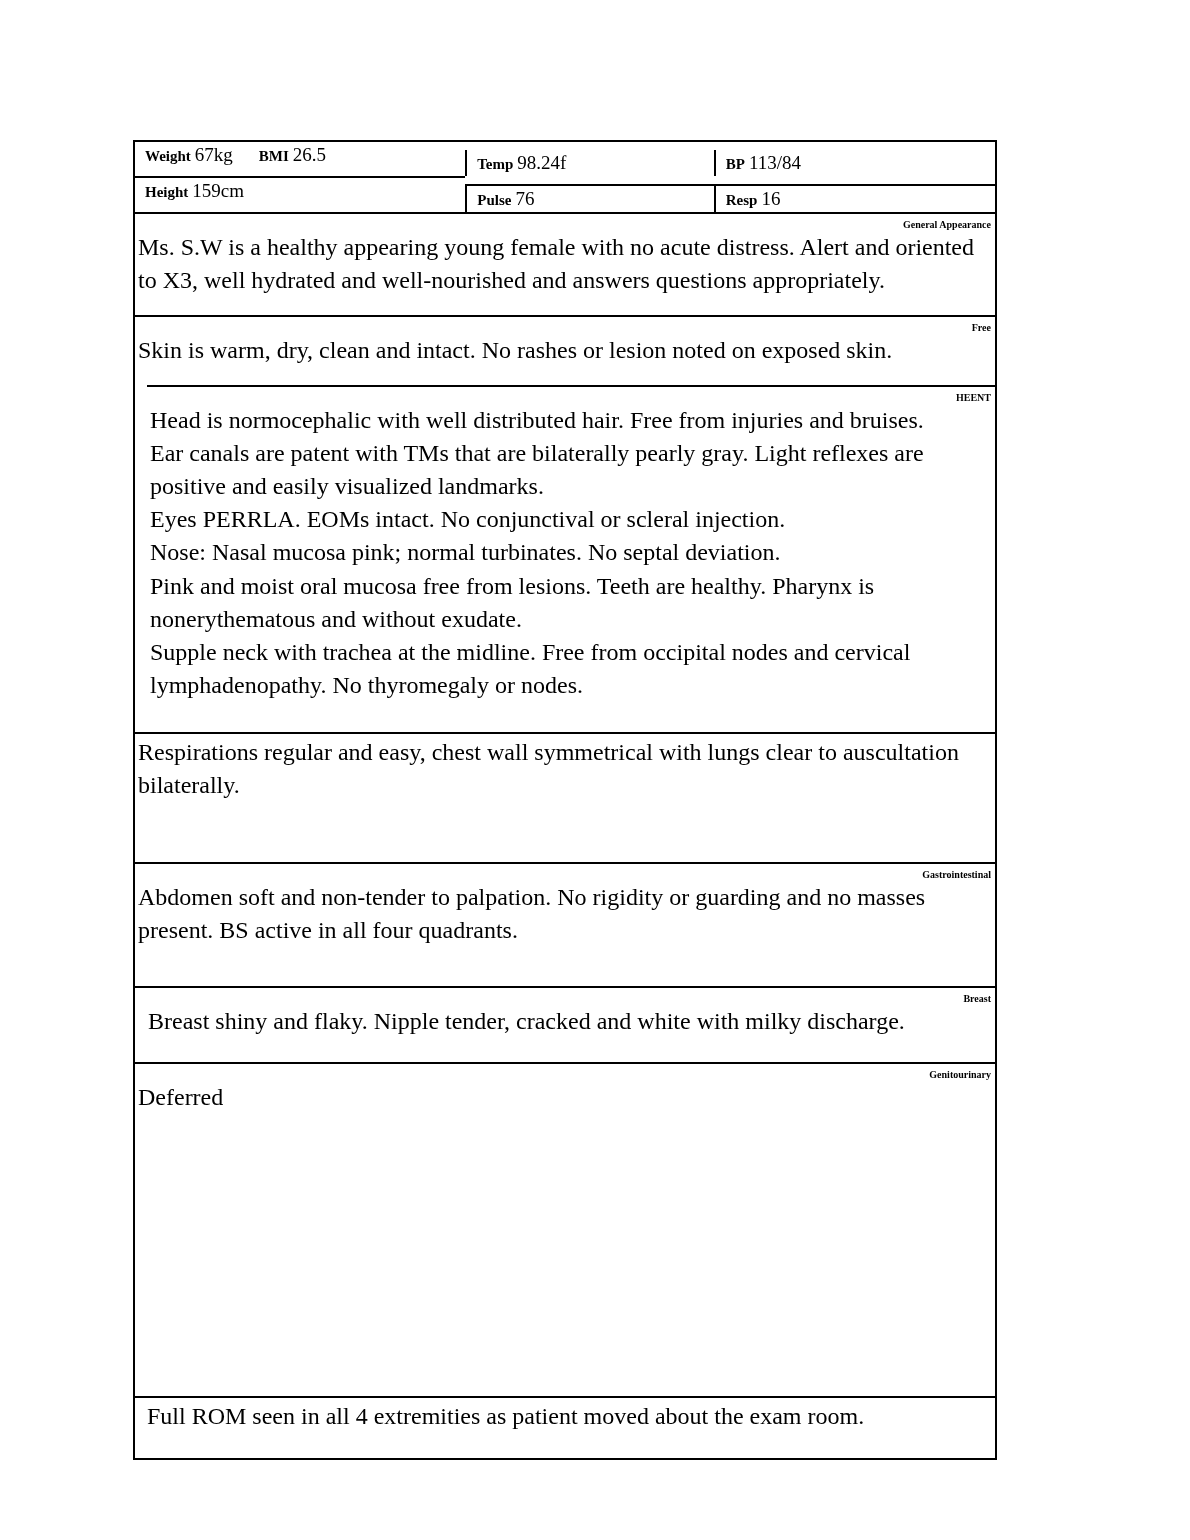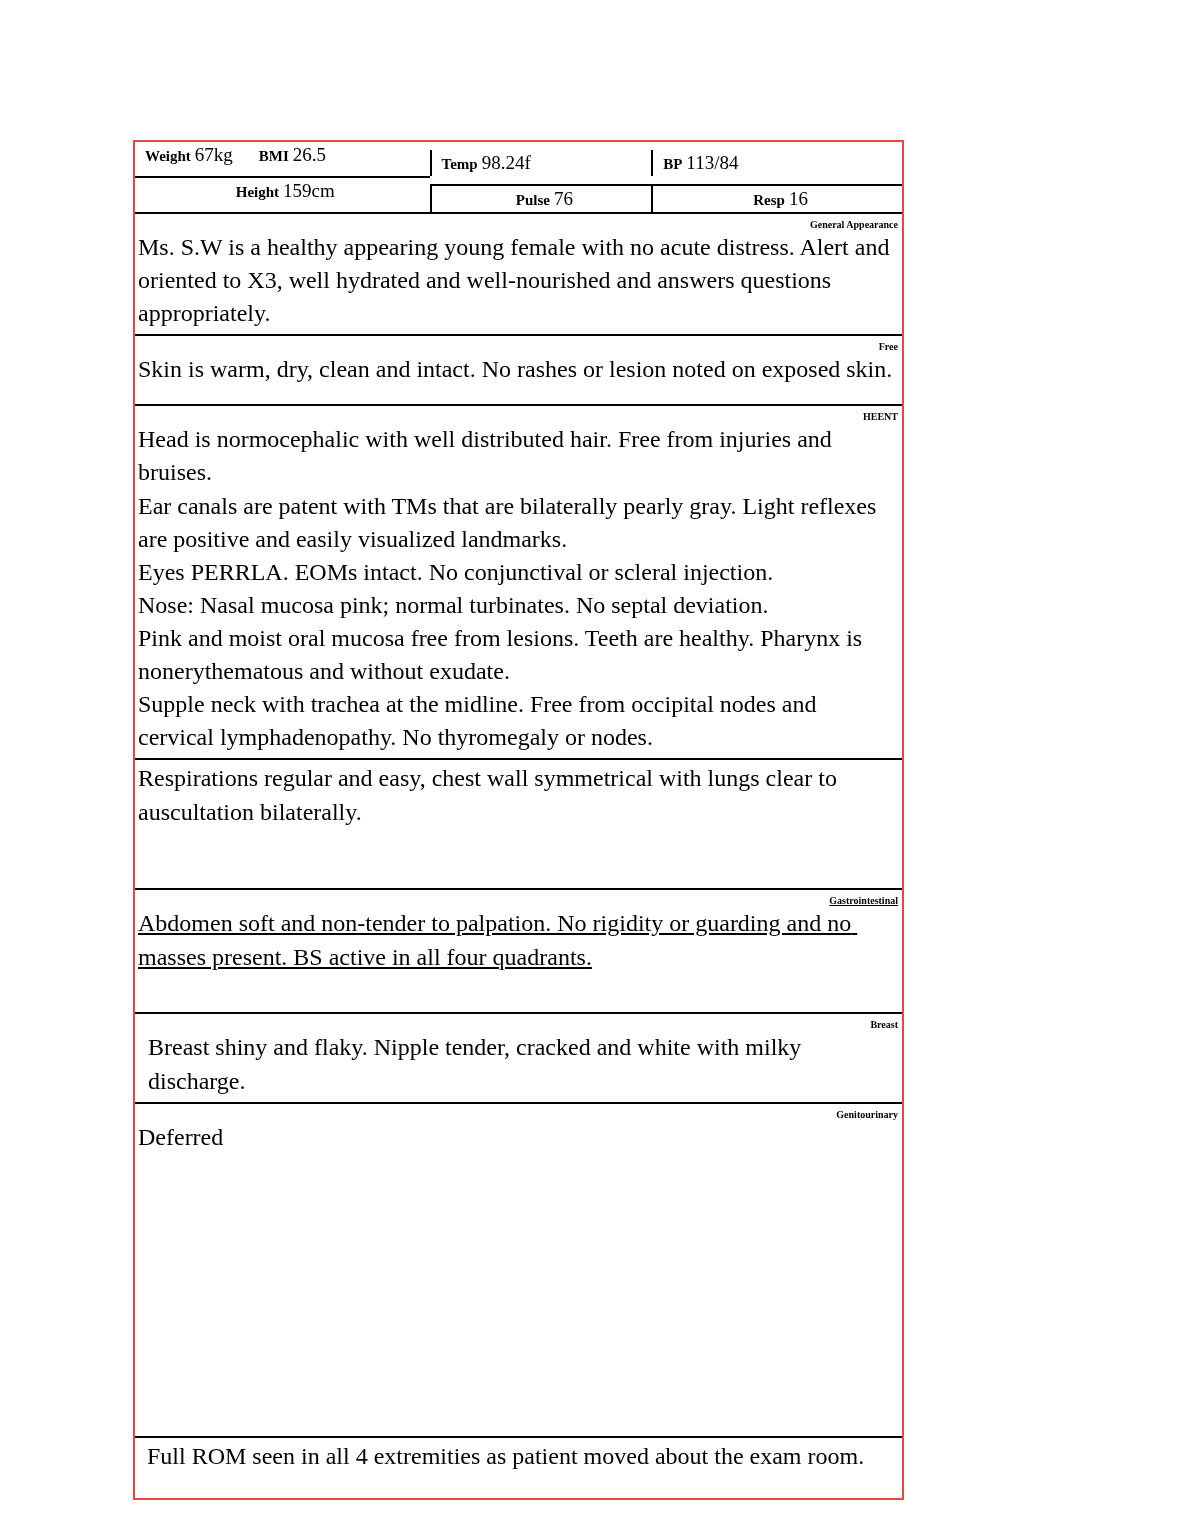--- a/index.html
+++ b/index.html
@@ -11,32 +11,32 @@
     width: 1190px;
     height: 1540px;
     position: relative;
     font-family: "Liberation Serif", serif;
     color: #000000;
   }
   .doc {
     position: absolute;
     left: 133px;
     top: 140px;
-    width: 771px;
-    border: 2px solid #ef4444;
+    width: 864px;
+    border: 2px solid #000000;
     box-sizing: border-box;
     background: #ffffff;
   }
   
   .vitals-row {
     display: grid;
     grid-template-columns: 38.4% 28.9% 32.7%;
     box-sizing: border-box;
   }
-  .vitals-row + .vitals-row .vcell { border-top: 2px solid #000; text-align: center; }
+  .vitals-row + .vitals-row .vcell { border-top: 2px solid #000; }
   .vcell {
     box-sizing: border-box;
     padding: 2px 4px 2px 10px;
     white-space: nowrap;
     overflow: hidden;
     min-height: 24px;
   }
   .vcell + .vcell { border-left: 2px solid #000; margin-top: 8px; }
   .vlabel {
     font-weight: bold;
@@ -61,24 +61,24 @@
   .section-body {
     font-size: 24px;
     line-height: 1.38;
     white-space: pre-wrap;
     padding-left: 1px;
     padding-right: 2px;
   }
   
   .s-ga    { min-height: 103px; }
   .s-skin  { min-height: 70px; }
-  .s-heent { min-height: 347px; }
+  .s-heent { min-height: 347px; margin-left: 12px; }
   .s-cardio{ min-height: 91px; }
   .s-resp  { min-height: 130px; }
-  .s-gi    { min-height: 124px; text-decoration: underline; }
+  .s-gi    { min-height: 124px; }
   .s-breast{ min-height: 76px; padding-left: 12px; }
   .s-gu    { min-height: 334px; }
   .s-msk   { min-height: 62px; }
   .s-msk .section-body { padding-left: 10px; }
 </style>
 </head>
 <body>
 
 <div class="doc">
 

